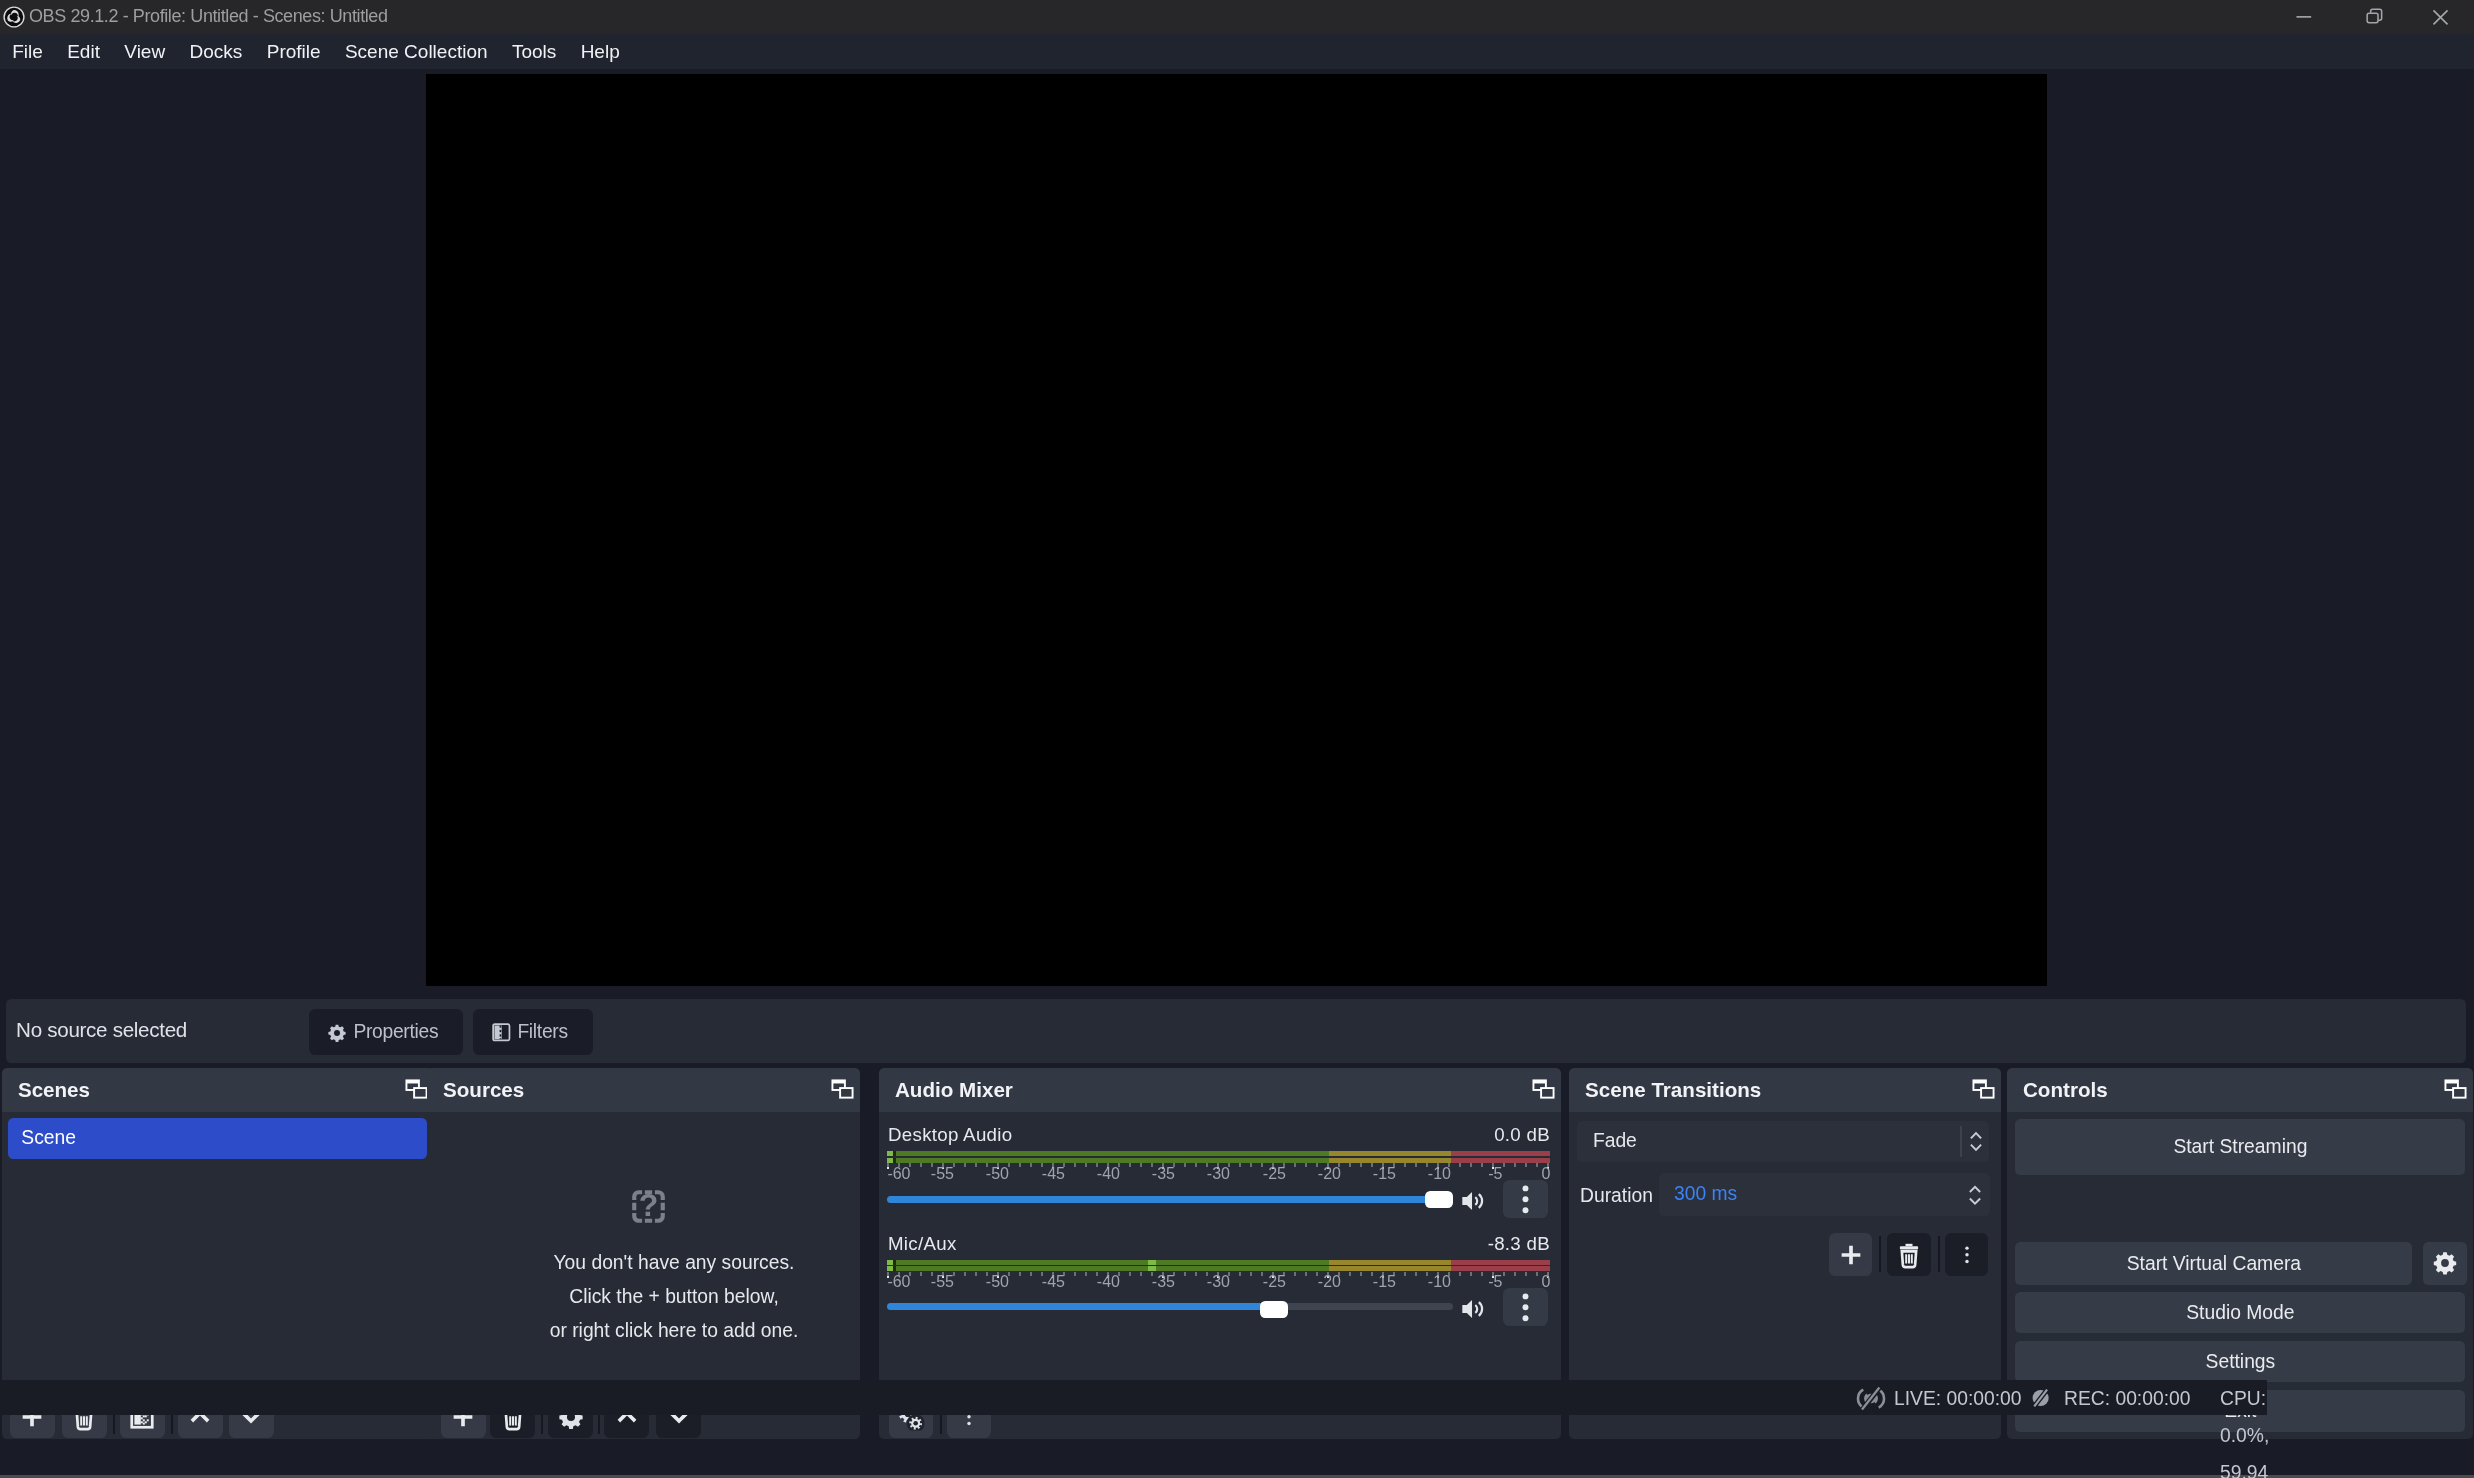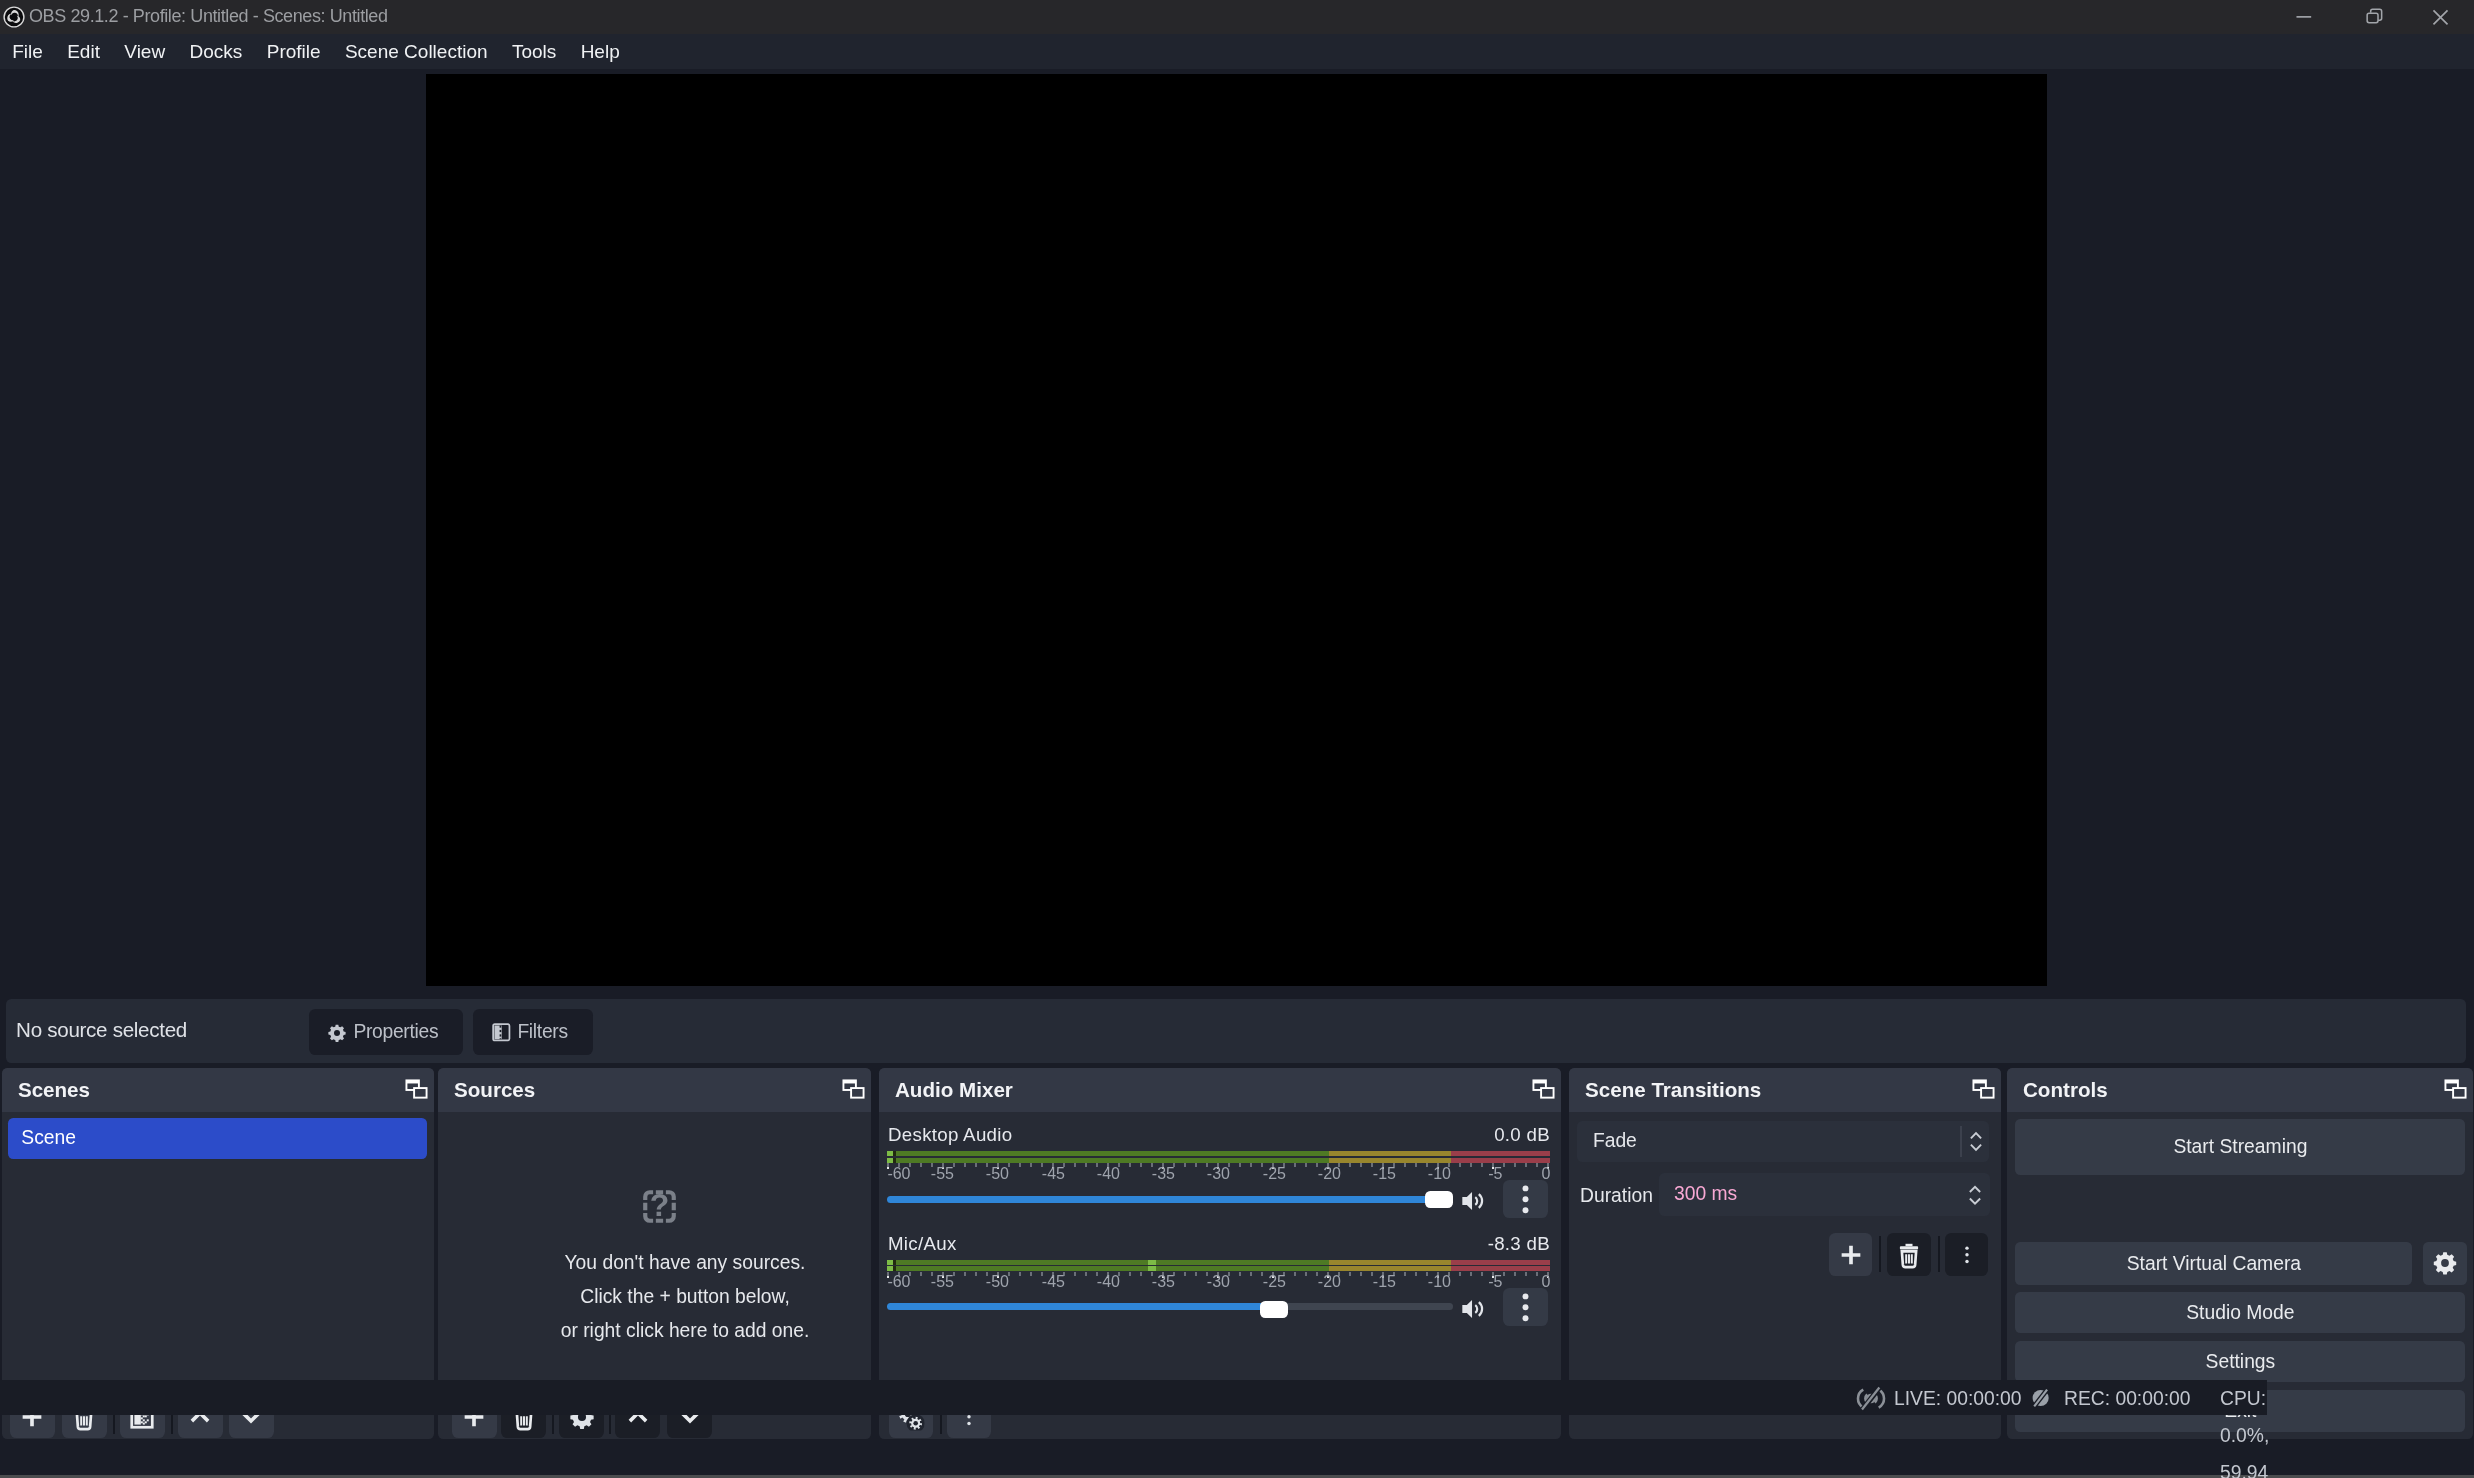--- a/index.html
+++ b/index.html
@@ -155,21 +155,21 @@
         <svg width="26" height="26" viewBox="0 0 24 24">
           <path d="M4.5 15.8 L12 8.3 L19.5 15.8" fill="none" stroke="#e9ebee" stroke-width="3.3"></path>
         </svg>
       </div>
     <div class="sbtn" style="left:227px;">
         <svg width="26" height="26" viewBox="0 0 24 24">
           <path d="M4.5 8.2 L12 15.7 L19.5 8.2" fill="none" stroke="#e9ebee" stroke-width="3.3"></path>
         </svg>
       </div>
   </div>
-  <div class="panel" id="p-sources" style="left:438px; width:433px;">
+  <div class="panel" id="p-sources" style="left:427px; width:433px;">
     <div class="phead">
         <span class="t">Sources</span>
       <svg class="pop" style="right:5.8px;" viewBox="0 0 24 24">
           <rect x="1.5" y="2.5" width="13" height="10" fill="none" stroke="#fff" stroke-width="2"></rect>
           <rect x="1.5" y="2.5" width="13" height="3.2" fill="#fff"></rect>
           <rect x="9.5" y="10.5" width="13" height="10" fill="#333845" stroke="#fff" stroke-width="2"></rect>
         </svg>
     </div>
     <svg class="abs" style="left:202px; top:119px;" width="39" height="39" viewBox="0 0 61 61">
       <g fill="none" stroke="#7b8089" stroke-width="6.5">
@@ -328,21 +328,21 @@
     <div class="abs field" style="left:8.4px; top:53px; width:412px; height:41px;">
       <span class="abs" style="left:15.5px; top:0; line-height:40px; font-size:19.3px; color:#e6e8ec;">Fade</span>
       <div class="abs" style="left:383px; top:5.2px; width:1.3px; height:31px; background:#3c414d;"></div>
       <svg class="abs" style="left:390px; top:9px;" width="18" height="23" viewBox="0 0 28 36">
           <path d="M6 13 L14 5 L22 13" fill="none" stroke="#c9cdd4" stroke-width="3"></path>
           <path d="M6 23 L14 31 L22 23" fill="none" stroke="#c9cdd4" stroke-width="3"></path>
         </svg>
     </div>
     <span class="abs" style="left:11px; top:107px; font-size:19.3px; line-height:41px; color:#e6e8ec;">Duration</span>
     <div class="abs field" style="left:90px; top:105px; width:331px; height:43px;">
-      <span class="abs" style="left:15px; top:0; line-height:42px; font-size:19.3px; color:#f9a8d4;">300 ms</span>
+      <span class="abs" style="left:15px; top:0; line-height:42px; font-size:19.3px; color:#3b82f6;">300 ms</span>
       <svg class="abs" style="left:307px; top:9.7px;" width="18" height="24.5" viewBox="0 0 28 38">
           <path d="M6 14 L14 6 L22 14" fill="none" stroke="#c9cdd4" stroke-width="3"></path>
           <path d="M6 24 L14 32 L22 24" fill="none" stroke="#c9cdd4" stroke-width="3"></path>
         </svg>
     </div>
     <div class="sbtn" style="left:260px; top:165px; width:43px;">
         <svg width="22" height="22" viewBox="0 0 24 24">
           <path d="M12 1.8 V22.2 M1.8 12 H22.2" stroke="#e9ebee" stroke-width="4"></path>
         </svg>
       </div>

